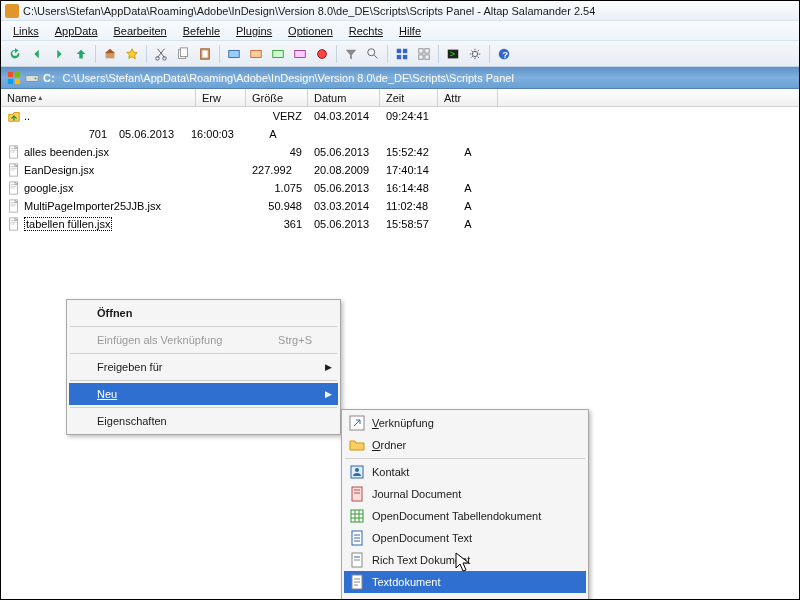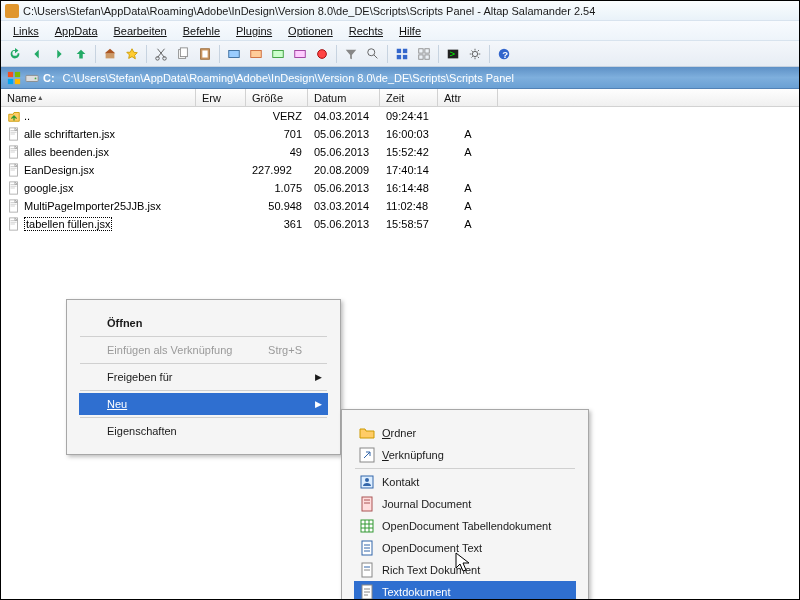--- a/index.html
+++ b/index.html
@@ -25,21 +25,21 @@
   .row .cell { padding: 0 6px; overflow: hidden; white-space: nowrap; }
   .name-cell { display: flex; align-items: center; gap: 3px; }
   .file-icon { width: 14px; height: 14px; flex-shrink: 0; }
   .row.selected .cell.name .nametext { border: 1px dotted #000; padding: 0 1px; }
   .col-name { width: 195px; }
   .col-erw  { width: 50px;  text-align: left;}
   .col-grs  { width: 62px;  text-align: right;}
   .col-dat  { width: 72px;  }
   .col-zeit { width: 58px;  }
   .col-attr { width: 60px;  text-align: center;}
-  .ctxmenu { position: absolute; background: #f5f5f5; border: 1px solid #a7a7a7; box-shadow: 2px 2px 4px rgba(0,0,0,.25); padding: 12px; }
+  .ctxmenu { position: absolute; background: #f5f5f5; border: 1px solid #a7a7a7; box-shadow: 2px 2px 4px rgba(0,0,0,.25); padding: 2px; }
   .ctxmenu .mitem { height: 22px; display: flex; align-items: center; padding: 0 26px 0 28px; color: #1a1a1a; position: relative; white-space: nowrap; }
   .ctxmenu .mitem.header { font-weight: bold; }
   .ctxmenu .mitem.disabled { color: #9a9a9a; }
   .ctxmenu .mitem.highlight { background: #2f6fd0; color: #fff; }
   .ctxmenu .mitem .shortcut { position: absolute; right: 26px; }
   .ctxmenu .mitem .arrow { position: absolute; right: 6px; font-size: 9px; }
   .ctxmenu hr { border: none; border-top: 1px solid #d0d0d0; margin: 2px 1px; }
   .ctxmenu .micon { position: absolute; left: 4px; width: 18px; height: 18px; display: flex; align-items: center; justify-content: center; }
   .cursor-arrow { position: absolute; pointer-events: none; z-index: 50; }
   .underline-first { text-decoration: underline; }
@@ -226,28 +226,20 @@
         </svg>
         <span class="nametext">..</span>
       </div>
       <div class="cell col-erw"></div>
       <div class="cell col-grs" style="text-align:right">VERZ</div>
       <div class="cell col-dat">04.03.2014</div>
       <div class="cell col-zeit">09:24:41</div>
       <div class="cell col-attr"></div>
     </div>
     <div class="row">
-      <div class="cell name col-name name-cell">
-        <svg class="file-icon" viewBox="0 0 16 16">
-          <rect x="3" y="1" width="9" height="14" fill="#fff" stroke="#aaa"></rect>
-          <path d="M4 4h7M4 6h7M4 8h5" stroke="#ccc"></path>
-          <path d="M9 1l3 3H9z" fill="#eee" stroke="#aaa"></path>
-        </svg>
-        <span class="nametext">alle schriftarten.jsx</span>
-      </div>
       <div class="cell col-erw"></div>
       <div class="cell col-grs" style="text-align:right">701</div>
       <div class="cell col-dat">05.06.2013</div>
       <div class="cell col-zeit">16:00:03</div>
       <div class="cell col-attr">A</div>
     </div>
     <div class="row">
       <div class="cell name col-name name-cell">
         <svg class="file-icon" viewBox="0 0 16 16">
           <rect x="3" y="1" width="9" height="14" fill="#fff" stroke="#aaa"></rect>
@@ -342,33 +334,33 @@
       <span class="arrow">▶</span>
   </div>
   <hr>
   <div class="mitem">Eigenschaften</div>
 </div>
 
 <div class="ctxmenu" style="left:340px; top:408px; width:248px;">
   <div class="mitem">
     <span class="micon">
         <svg width="16" height="16">
-          <path d="M1 4h5l1 2h8v7H1z" fill="#fc6" stroke="#c90"></path>
-        </svg>
-      </span>
-    <span><span class="underline-first">O</span><span id="sub-folder-rest">rdner</span></span>
-  </div>
-  <div class="mitem">
-    <span class="micon">
-        <svg width="16" height="16">
           <rect x="1" y="1" width="14" height="14" fill="#fff" stroke="#888"></rect>
           <path d="M5 11l6-6M11 5h-4M11 5v4" stroke="#36a" fill="none"></path>
         </svg>
       </span>
     <span><span class="underline-first">V</span><span id="sub-shortcut-rest">erknüpfung</span></span>
+  </div>
+  <div class="mitem">
+    <span class="micon">
+        <svg width="16" height="16">
+          <path d="M1 4h5l1 2h8v7H1z" fill="#fc6" stroke="#c90"></path>
+        </svg>
+      </span>
+    <span><span class="underline-first">O</span><span id="sub-folder-rest">rdner</span></span>
   </div>
   <hr>
   <div class="mitem">
     <span class="micon">
         <svg width="16" height="16">
           <rect x="2" y="2" width="12" height="12" fill="#def" stroke="#36a"></rect>
           <circle cx="8" cy="6" r="2" fill="#36a"></circle>
           <path d="M4 12c0-2 2-3 4-3s4 1 4 3" fill="#36a"></path>
         </svg>
       </span>

